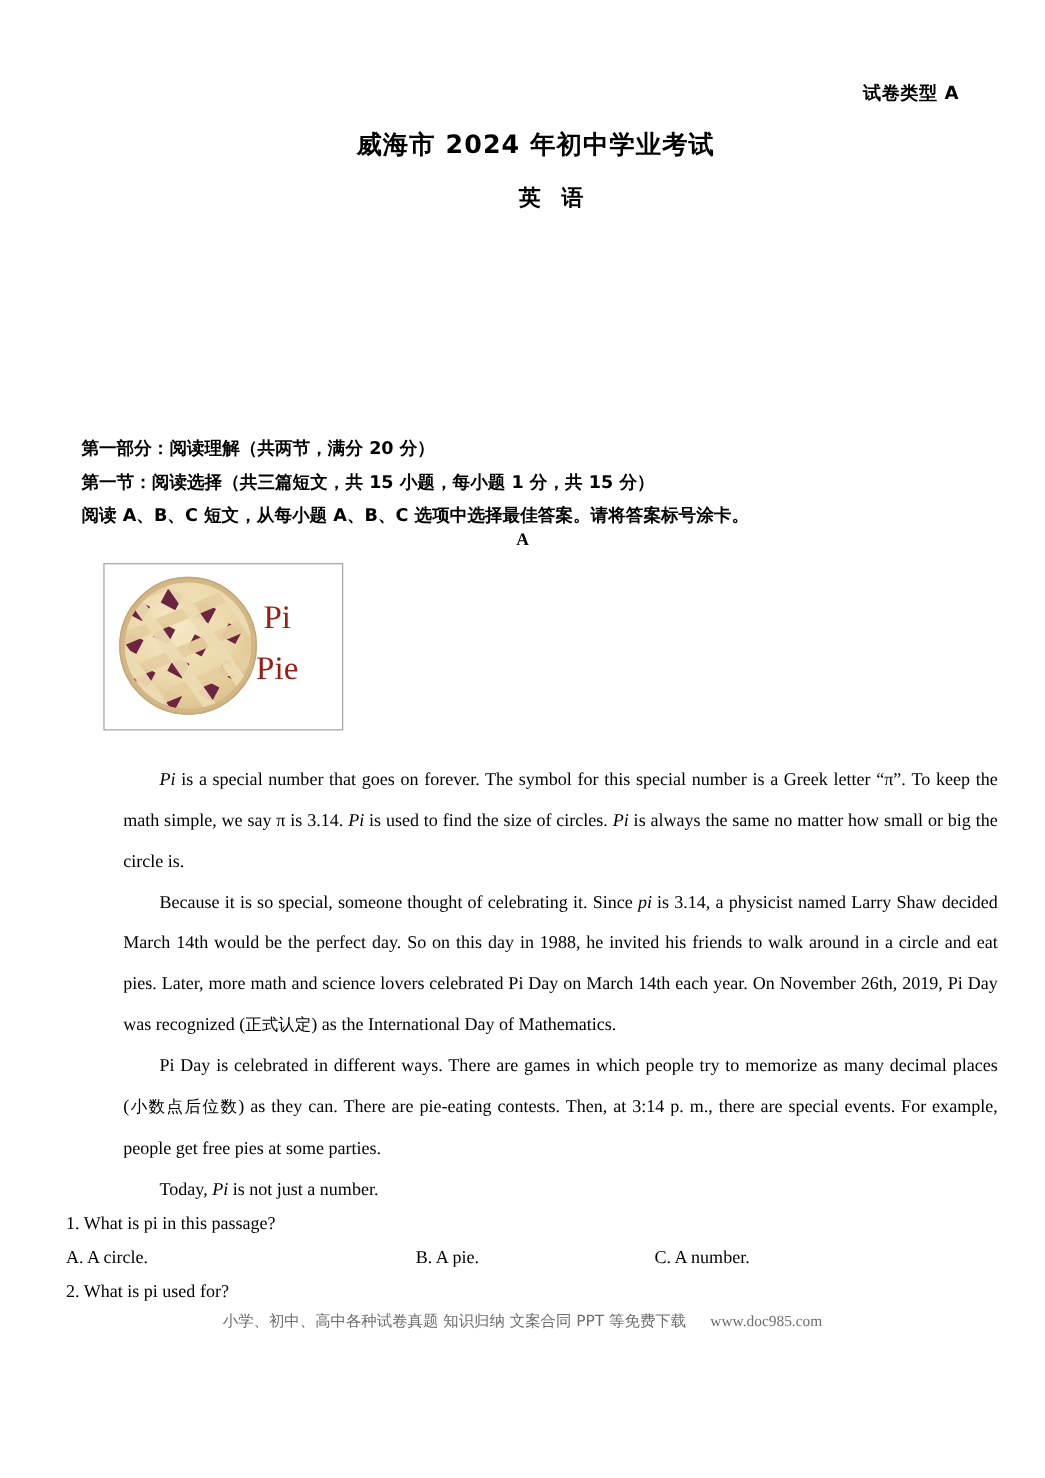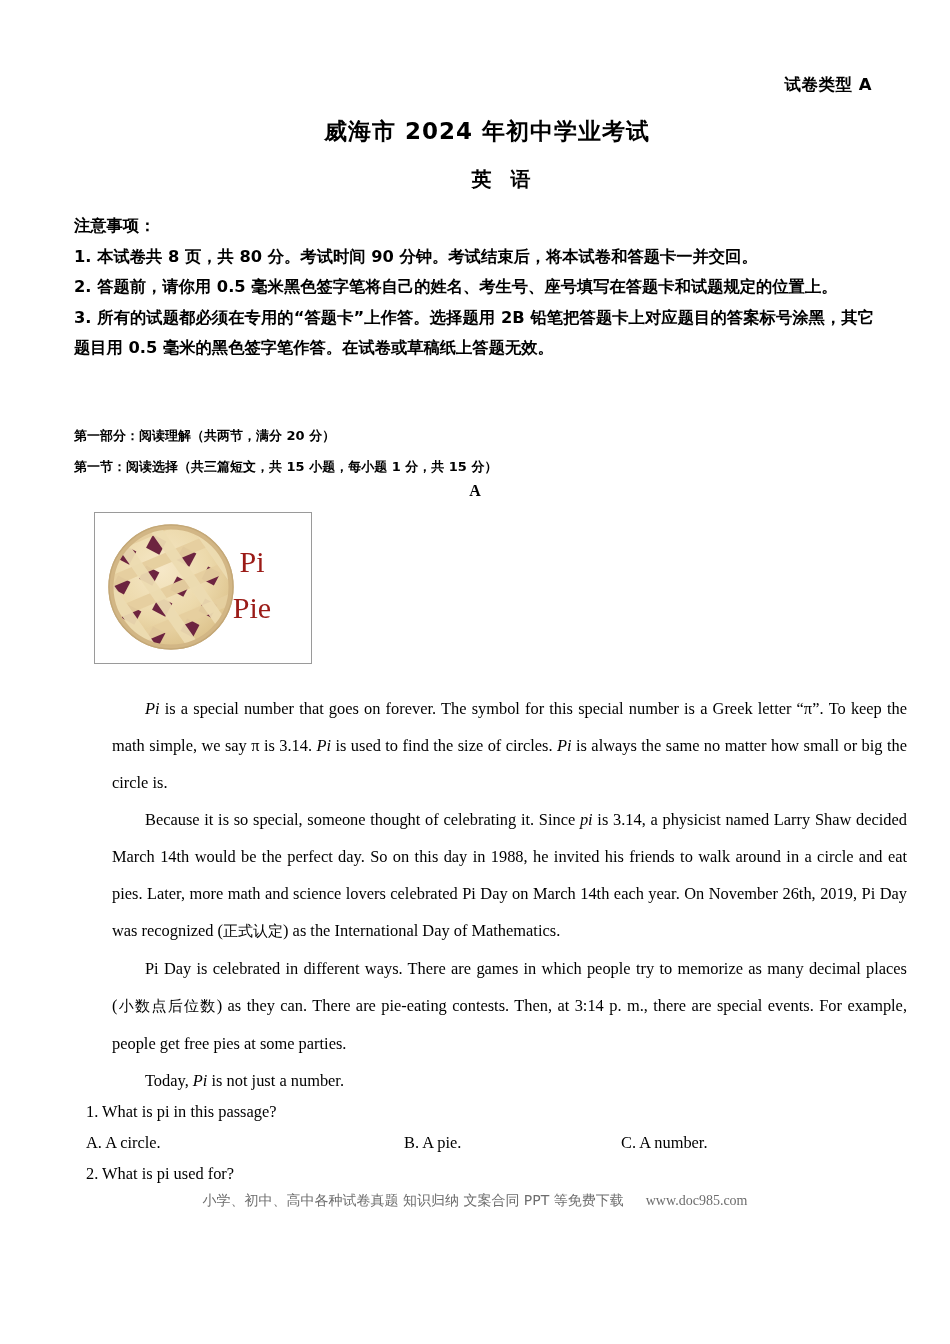--- a/index.html
+++ b/index.html
@@ -72,24 +72,23 @@
     margin: 0;
   }
 
   
   .sect-lines {
     position: absolute;
     top: 393px;
     left: 74px;
     width: 810px;
     font-family: "DejaVu Sans", "Liberation Sans", sans-serif;
-    font-size: 13px;
+    font-size: 16px;
     font-weight: bold;
     line-height: 30.5px;
-    margin-top: 28px;
   }
   .sect-lines p { margin: 0; }
 
   
   .passage-letter {
     position: absolute;
     top: 482px;
     left: 0;
     width: 950px;
     text-align: center;
@@ -148,21 +147,21 @@
   .passage .cn {
     font-family: "DejaVu Sans", "Liberation Sans", sans-serif;
     font-size: 15px;
   }
   .passage i { font-style: italic; }
 
   
   .questions {
     position: absolute;
     top: 1096px;
-    left: 86px;
+    left: 60px;
     width: 800px;
     font-family: "Liberation Serif", "DejaVu Serif", serif;
     font-size: 16.4px;
     line-height: 31px;
   }
   .questions p { margin: 0; }
   .opts {
     position: relative;
     display: block;
     width: 100%;
@@ -198,30 +197,25 @@
 </head>
 <body>
 
 <div class="page">
 
   <div class="exam-type">试卷类型 A</div>
 
   <div class="doc-title">威海市 2024 年初中学业考试</div>
   <div class="doc-subtitle">英 语</div>
 
-  <div class="notes">
-    <p>注意事项：</p>
-    <p>1. 本试卷共 8 页，共 80 分。考试时间 90 分钟。考试结束后，将本试卷和答题卡一并交回。</p>
-    <p>2. 答题前，请你用 0.5 毫米黑色签字笔将自己的姓名、考生号、座号填写在答题卡和试题规定的位置上。</p>
-    <p>3. 所有的试题都必须在专用的“答题卡”上作答。选择题用 2B 铅笔把答题卡上对应题目的答案标号涂黑，其它题目用 0.5 毫米的黑色签字笔作答。在试卷或草稿纸上答题无效。</p>
-  </div>
 
   <div class="sect-lines">
     <p>第一部分：阅读理解（共两节，满分 20 分）</p>
     <p>第一节：阅读选择（共三篇短文，共 15 小题，每小题 1 分，共 15 分）</p>
+    <p>阅读 A、B、C 短文，从每小题 A、B、C 选项中选择最佳答案。请将答案标号涂卡。</p>
   </div>
 
   <div class="passage-letter">A</div>
 
   <div class="figure">
     <div class="pie-wrap">
       <svg width="132" height="132" viewBox="0 0 132 132" xmlns="http://www.w3.org/2000/svg">
         <defs>
           <clipPath id="pieclip">
               <circle cx="66" cy="66" r="62"></circle>

